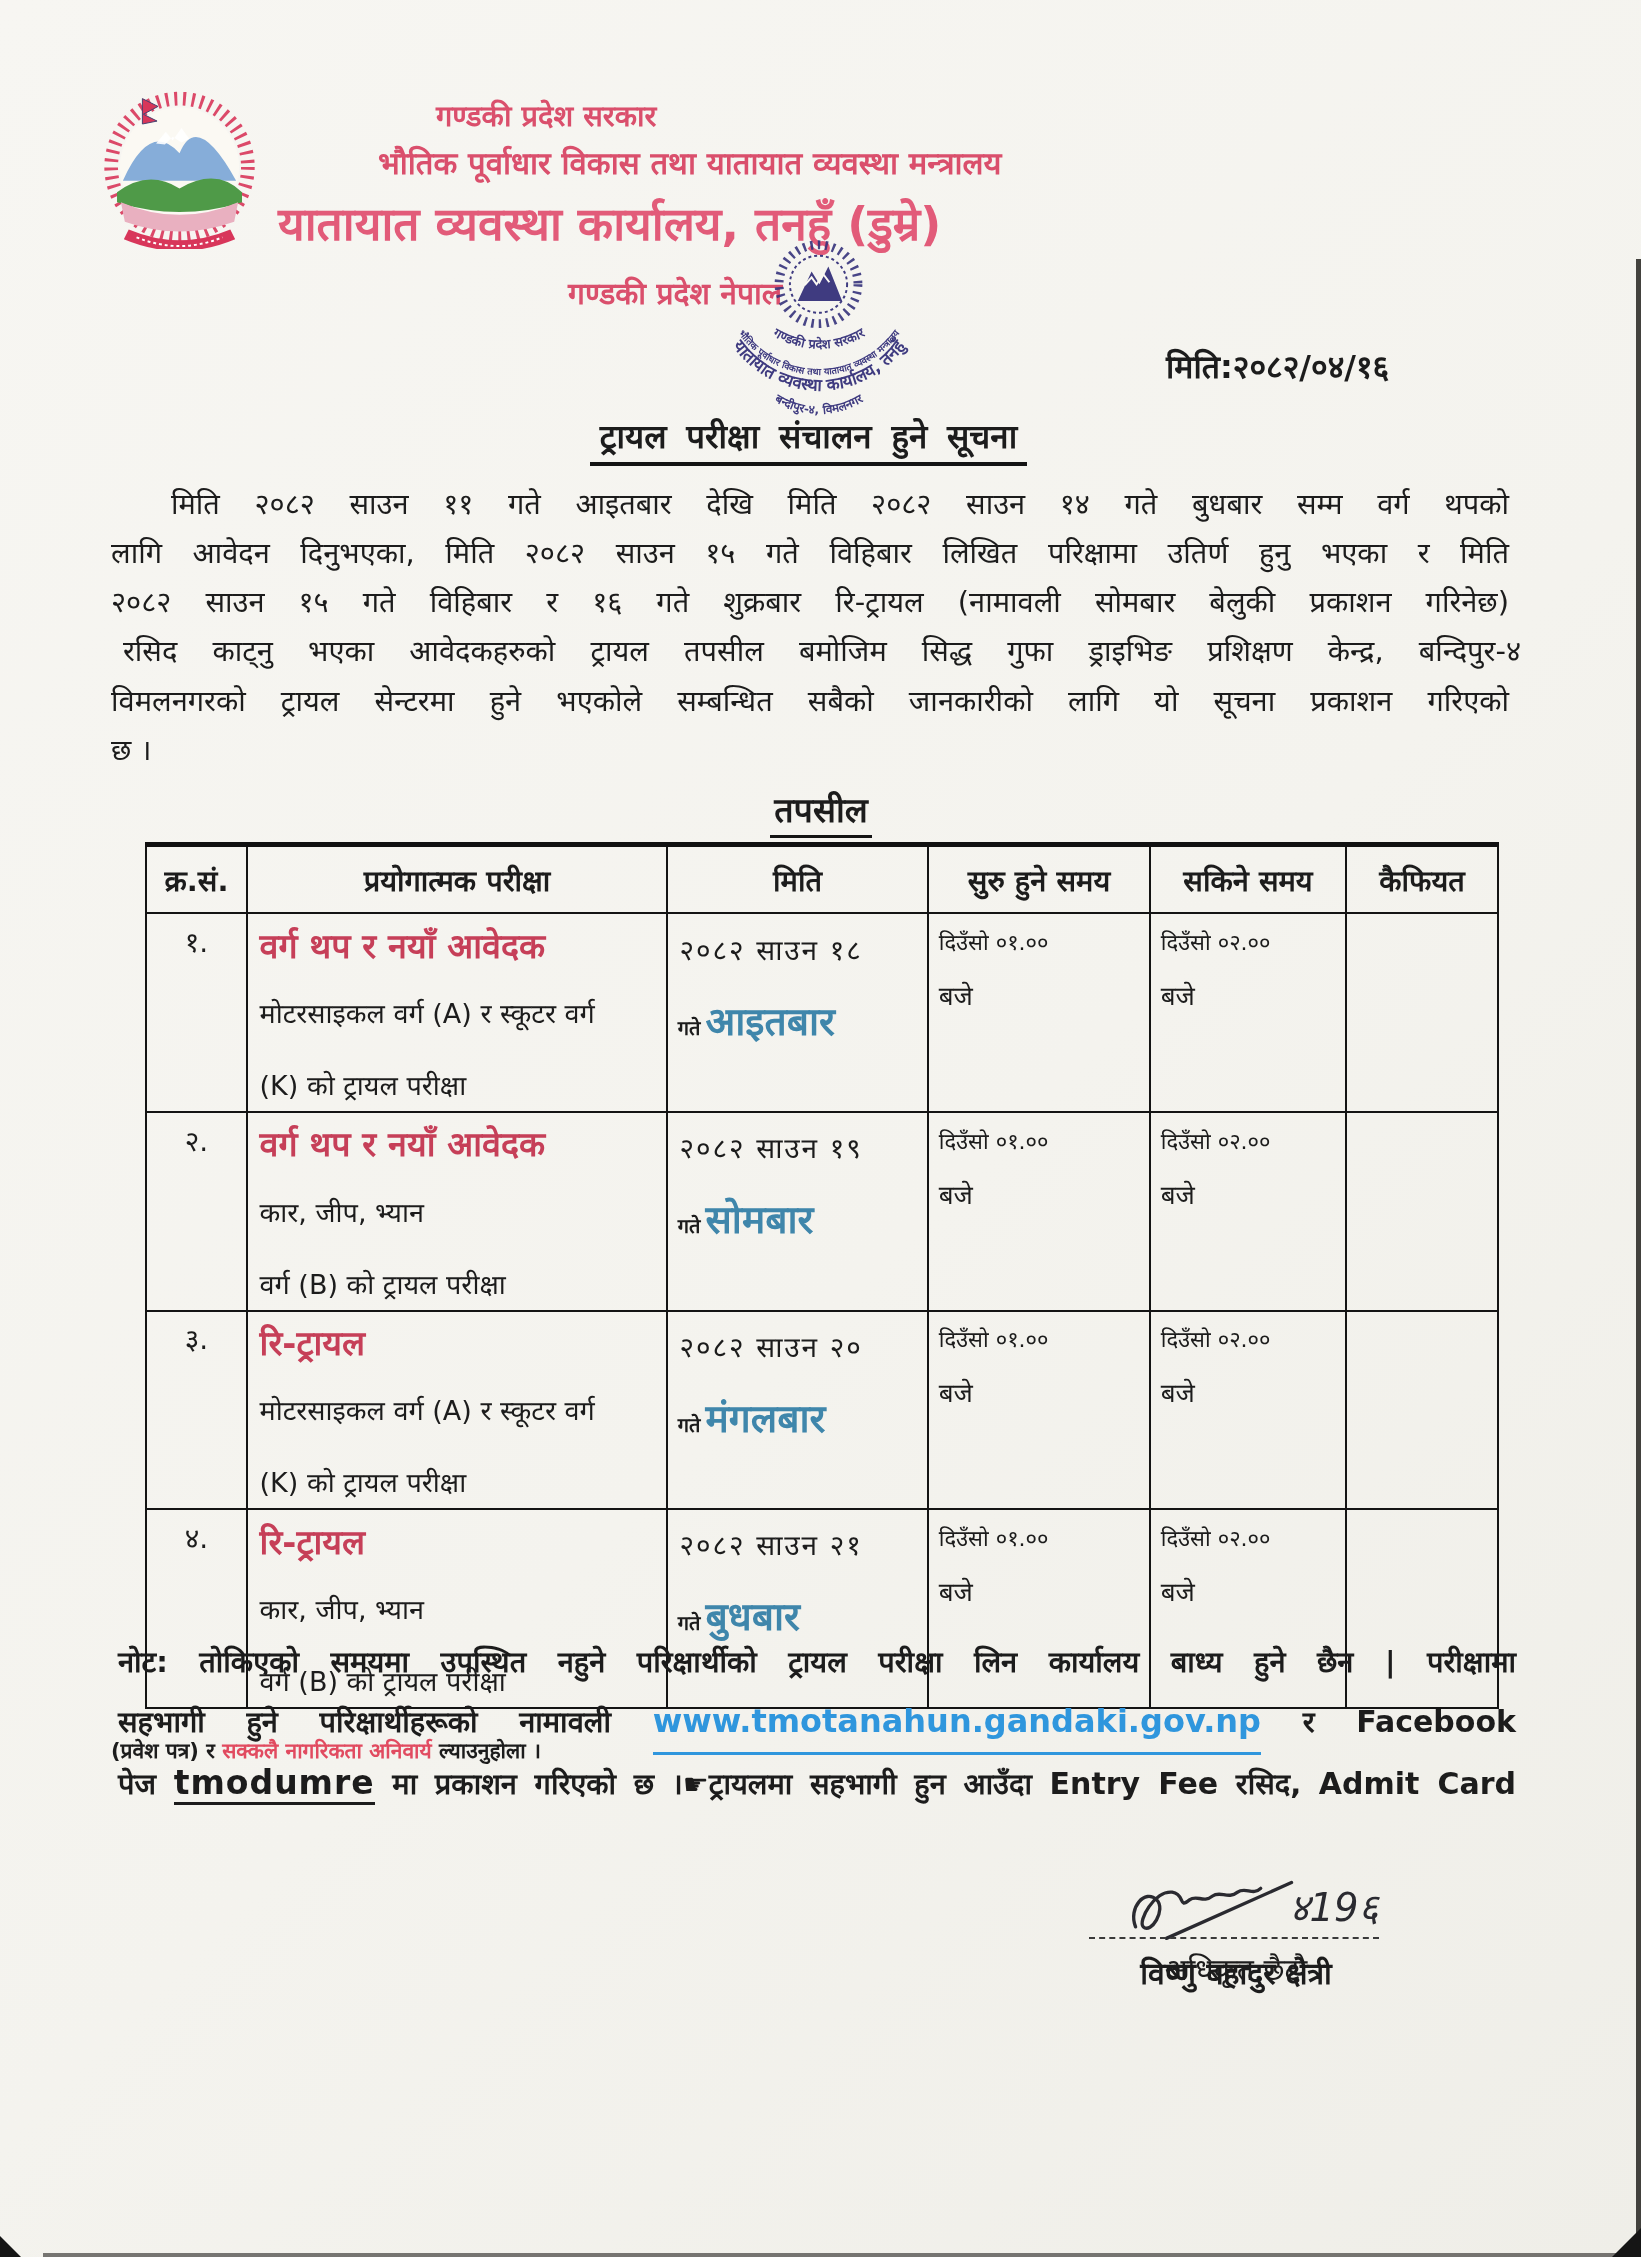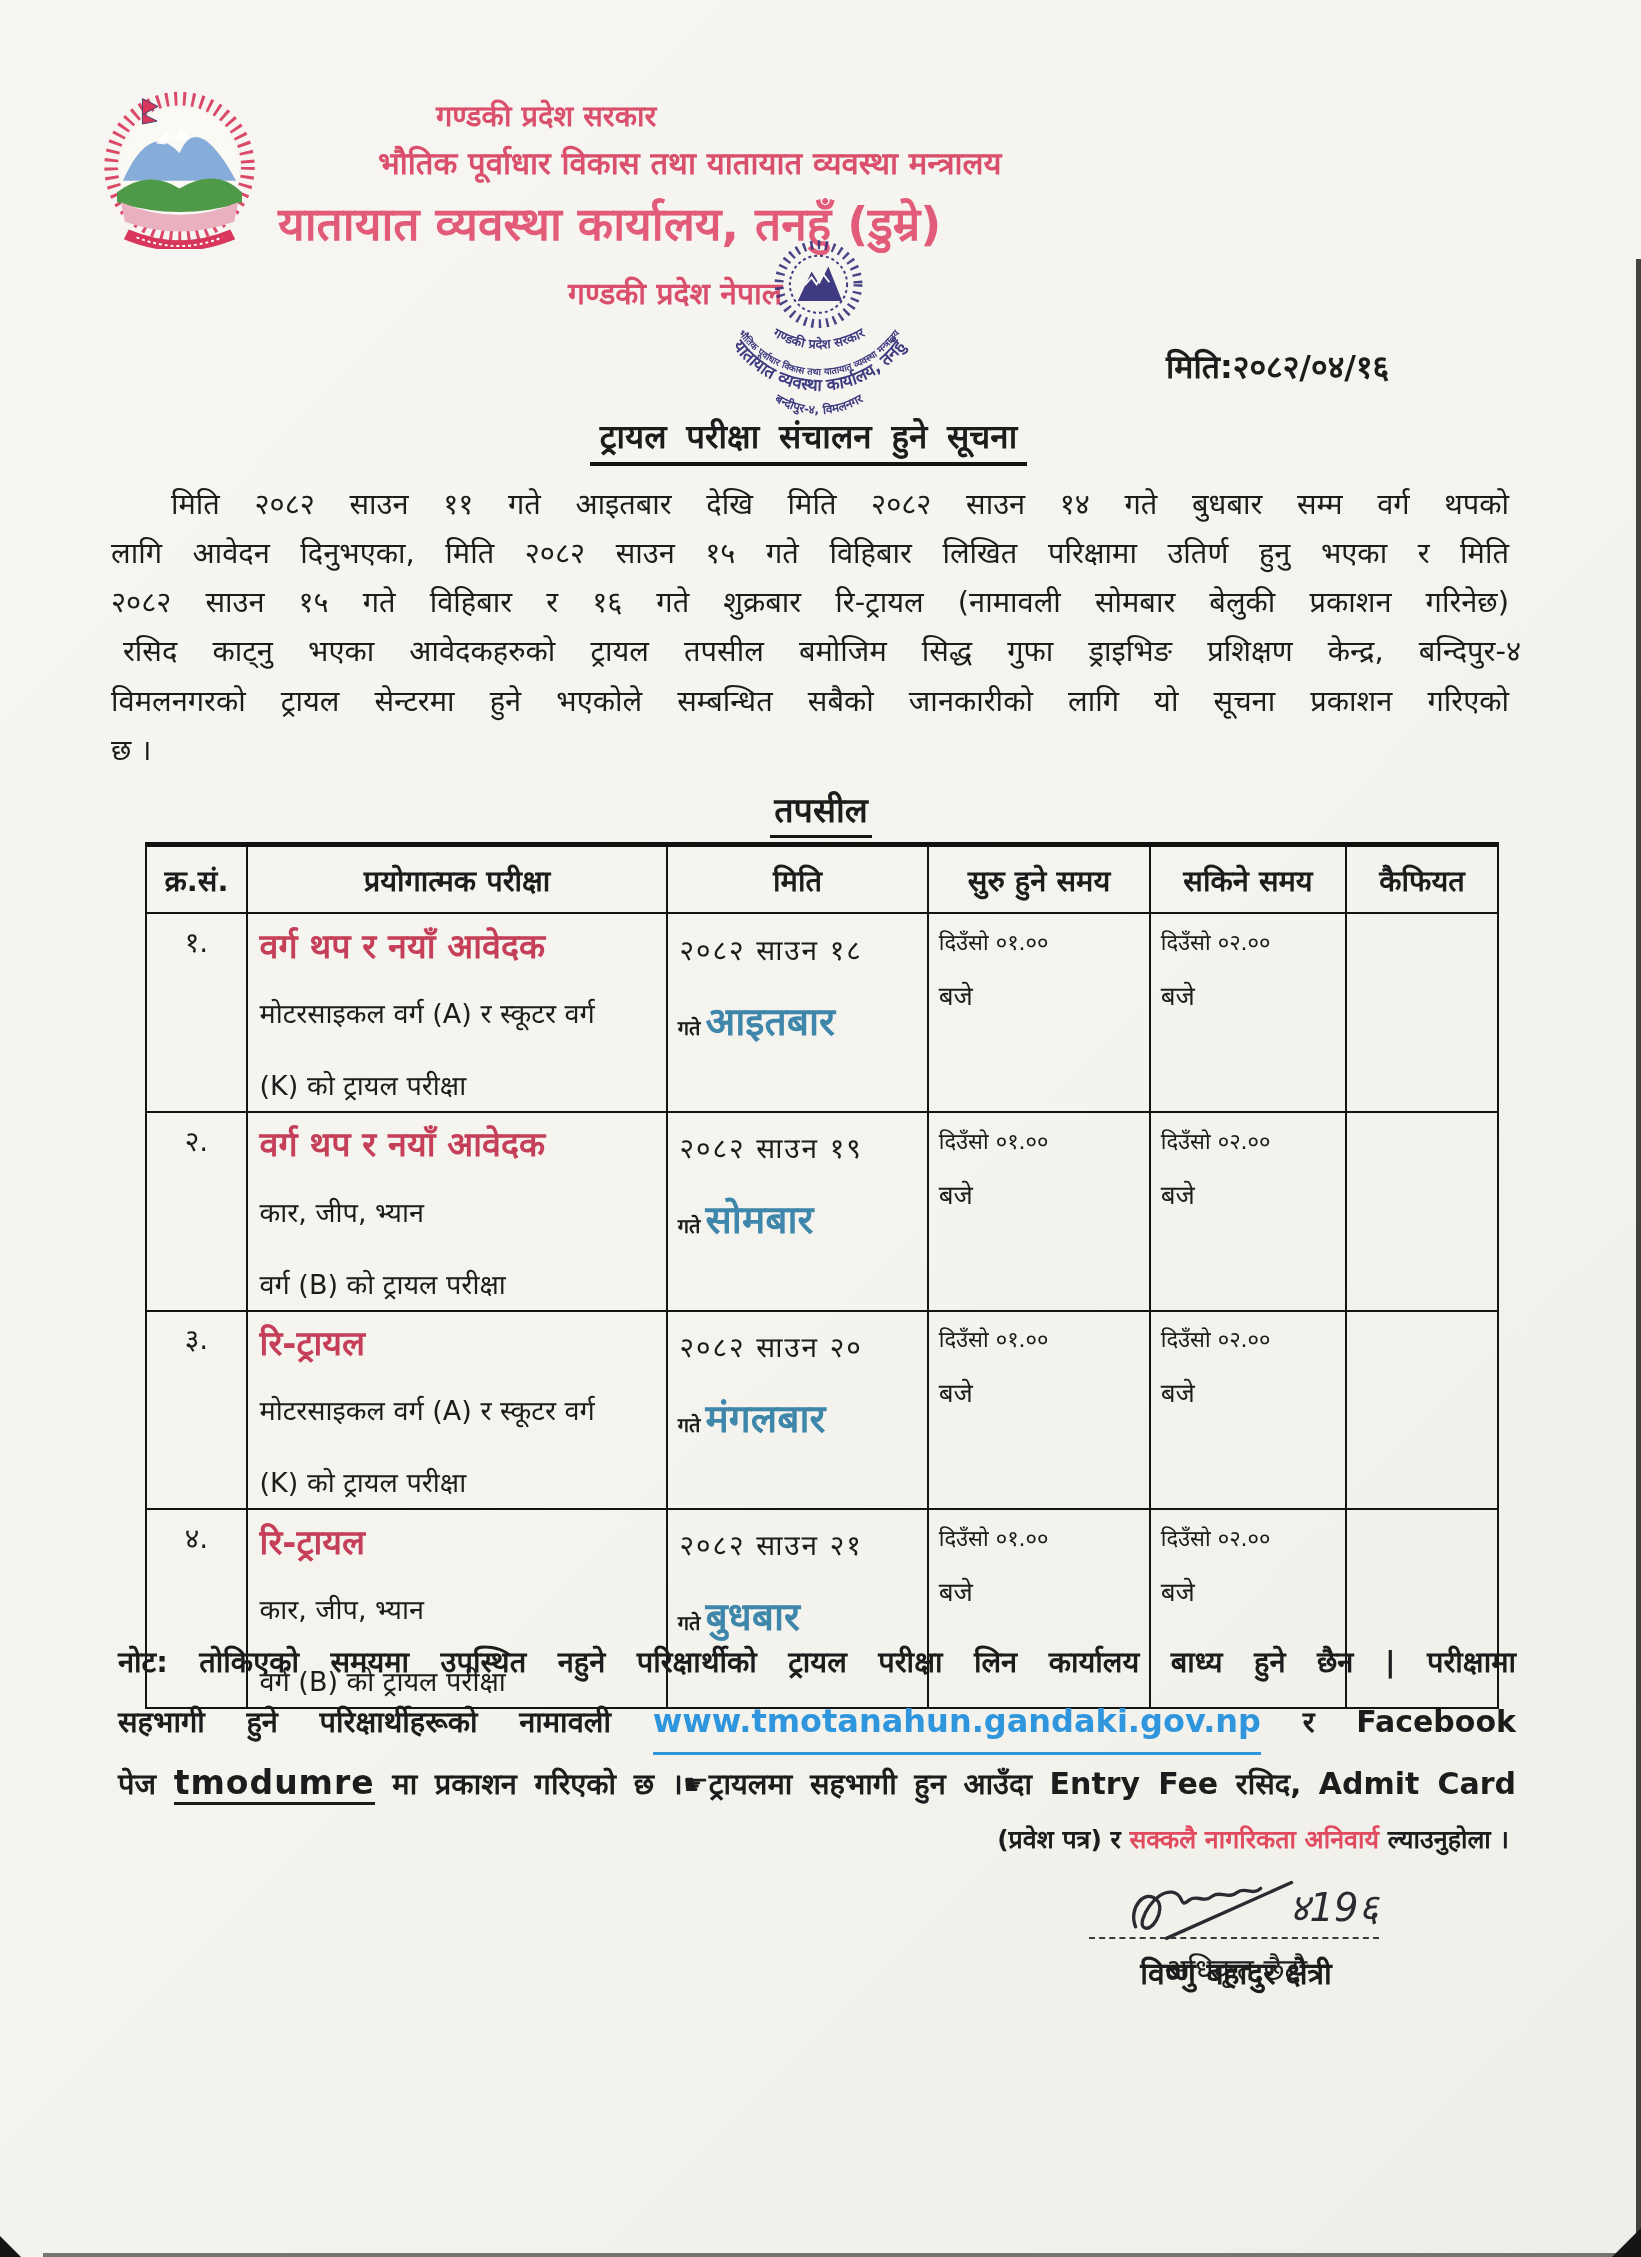--- a/index.html
+++ b/index.html
@@ -40,21 +40,21 @@
   .gate{font-size:20px; font-weight:700;margin-top:20px;}
   .day{color:#3f86ab; font-weight:700; font-size:39px;}
   .time-l1{font-size:22px; margin:3.9px 0 21px 0; white-space:nowrap;}
   .time-l2{font-size:26px;}
   
   .note-line{position:absolute; left:111px; width:1398px; font-size:29px; font-weight:600; white-space:nowrap;}
   .note-just{text-align:justify; text-align-last:justify;margin-left:7px;}
   .nl1{top:1641px;}
   .nl2{top:1701px;}
   .nl3{top:1763px;}
-  .nl4{top:1821px; font-size:25px; white-space:normal;text-align:right;}
+  .nl4{top:1736px; font-size:21px; white-space:normal;}
   .website{color:#2f96dd; font-weight:700; font-size:32px; border-bottom:3.9px solid #2f96dd; padding-bottom:12px;}
   .en-bold{font-weight:700; font-size:30px;}
   .fb-page{font-weight:700; font-size:33px; border-bottom:3.9px solid #1c1c1c; letter-spacing:1px;}
   .pointer{font-size:29px;}
   .red-note{color:#e14b60; font-weight:700;}
   
   .sig-svg{left:1108px; top:1871px; width:290px; height:77px;}
   .sig-dash{left:1089px; top:1937px; width:290px; border-top:2.9px dashed #3a3a3a; height:0;}
   .sig-name{left:1019px; top:1952px; width:434px; text-align:center; font-size:30px; font-weight:600;}
   .sig-desig{left:1019px; top:1948px; width:434px; text-align:center; font-size:30px; font-weight:400;}

